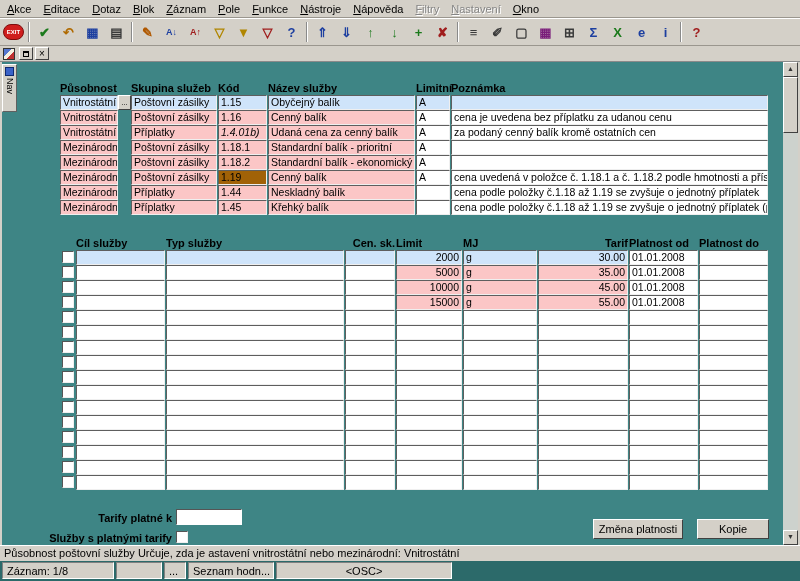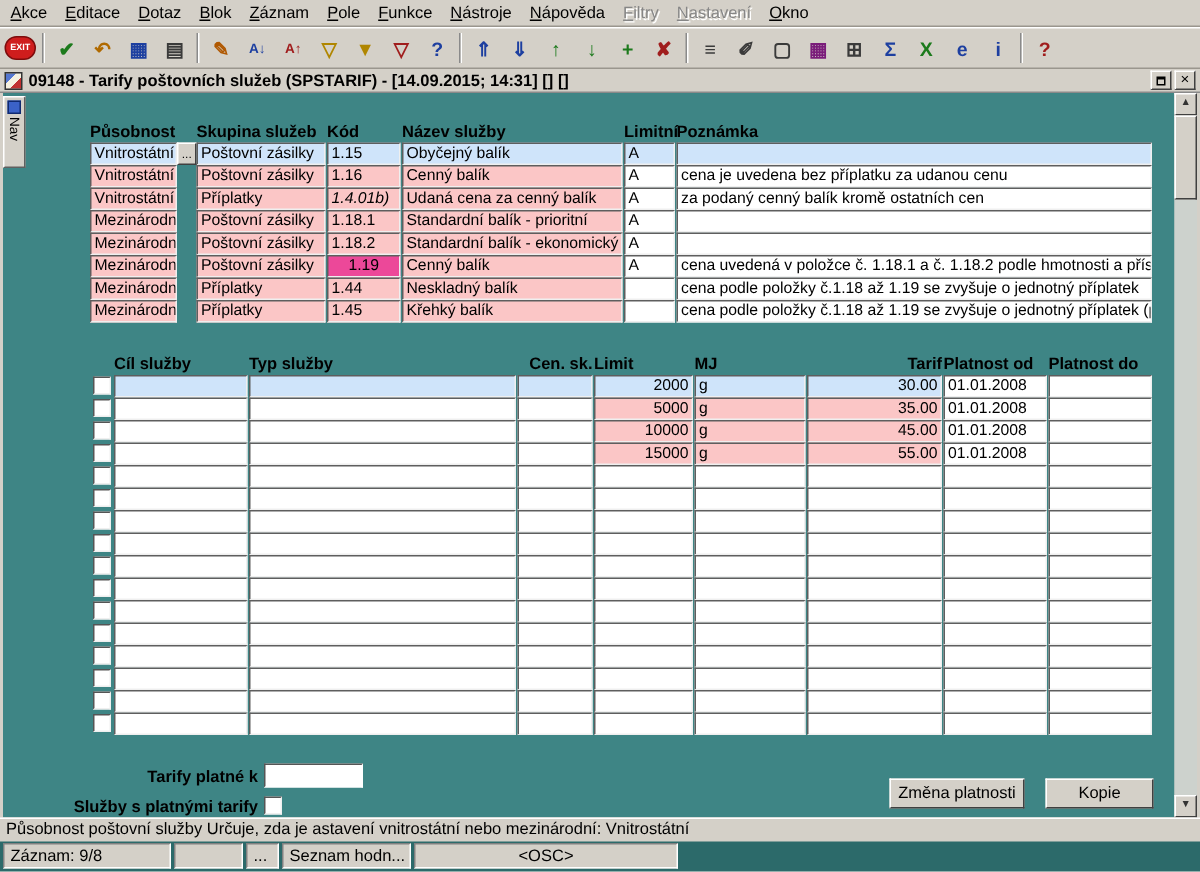--- a/index.html
+++ b/index.html
@@ -172,21 +172,20 @@
         <span class="tb-glyph" style="color: rgb(29, 63, 160);">i</span>
       </button>
       <div class="tb-sep"></div>
       <button class="tb-btn">
         <span class="tb-glyph" style="color: rgb(160, 29, 29);">?</span>
       </button>
     </div>
 
   <div class="titlebar">
     <span class="title-icon"></span>
-    <span class="title-text">09148 - Tarify poštovních služeb (SPSTARIF) - [14.09.2015; 14:31] [] []</span>
     <span class="title-btns">
       <span class="win-btn">
           <span class="restore-box"></span>
         </span>
       <span class="win-btn">×</span>
     </span>
   </div>
 
   <div class="canvas" id="canvas">
     <div class="nav-tab">
@@ -240,21 +239,21 @@
       <div class="field" style="left: 414px; top: 78px; width: 34px; background: rgb(255, 255, 255);">A</div>
       <div class="field" style="left: 449px; top: 78px; width: 317px; background: rgb(255, 255, 255);"></div>
       <div class="field" style="left: 58px; top: 93px; width: 58px; background: rgb(251, 198, 198);">Mezinárodní</div>
       <div class="field" style="left: 129px; top: 93px; width: 86px; background: rgb(251, 198, 198);">Poštovní zásilky</div>
       <div class="field" style="left: 216px; top: 93px; width: 49px; background: rgb(251, 198, 198);">1.18.2</div>
       <div class="field" style="left: 266px; top: 93px; width: 147px; background: rgb(251, 198, 198);">Standardní balík - ekonomický</div>
       <div class="field" style="left: 414px; top: 93px; width: 34px; background: rgb(255, 255, 255);">A</div>
       <div class="field" style="left: 449px; top: 93px; width: 317px; background: rgb(255, 255, 255);"></div>
       <div class="field" style="left: 58px; top: 108px; width: 58px; background: rgb(251, 198, 198);">Mezinárodní</div>
       <div class="field" style="left: 129px; top: 108px; width: 86px; background: rgb(251, 198, 198);">Poštovní zásilky</div>
-      <div class="field" style="left: 216px; top: 108px; width: 49px; background: #ec4899; text-align: center;">1.19</div>
+      <div class="field" style="left: 216px; top: 108px; width: 49px; background: #a16207;">1.19</div>
       <div class="field" style="left: 266px; top: 108px; width: 147px; background: rgb(251, 198, 198);">Cenný balík</div>
       <div class="field" style="left: 414px; top: 108px; width: 34px; background: rgb(255, 255, 255);">A</div>
       <div class="field" style="left: 449px; top: 108px; width: 317px; background: rgb(255, 255, 255);">cena uvedená v položce č. 1.18.1 a č. 1.18.2 podle hmotnosti a příslušné cenové s</div>
       <div class="field" style="left: 58px; top: 123px; width: 58px; background: rgb(251, 198, 198);">Mezinárodní</div>
       <div class="field" style="left: 129px; top: 123px; width: 86px; background: rgb(251, 198, 198);">Příplatky</div>
       <div class="field" style="left: 216px; top: 123px; width: 49px; background: rgb(251, 198, 198);">1.44</div>
       <div class="field" style="left: 266px; top: 123px; width: 147px; background: rgb(251, 198, 198);">Neskladný balík</div>
       <div class="field" style="left: 414px; top: 123px; width: 34px; background: rgb(255, 255, 255);"></div>
       <div class="field" style="left: 449px; top: 123px; width: 317px; background: rgb(255, 255, 255);">cena podle položky č.1.18 až 1.19 se zvyšuje o jednotný příplatek</div>
       <div class="field" style="left: 58px; top: 138px; width: 58px; background: rgb(251, 198, 198);">Mezinárodní</div>
@@ -413,19 +412,19 @@
     <div class="scroll-btn up">▲</div>
     <div class="scroll-thumb"></div>
     <div class="scroll-btn down">▼</div>
   </div>
 
   <div class="hintbar">
     <span>Působnost poštovní služby Určuje, zda je astavení vnitrostátní nebo mezinárodní: Vnitrostátní</span>
   </div>
 
   <div class="bottombar">
-    <div class="seg seg1">Záznam: 9/8</div>
+    <div class="seg seg1">Záznam: 1/8</div>
     <div class="seg seg2"></div>
     <div class="seg seg3">...</div>
     <div class="seg seg4">Seznam hodn...</div>
     <div class="seg seg5">&lt;OSC&gt;</div>
   </div>
 </div>
 
 </body></html>

